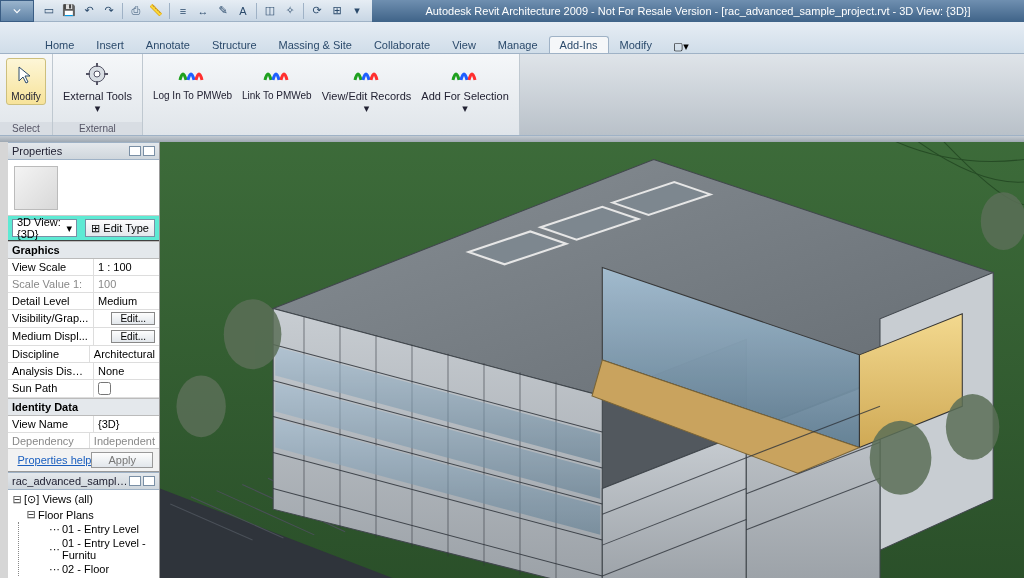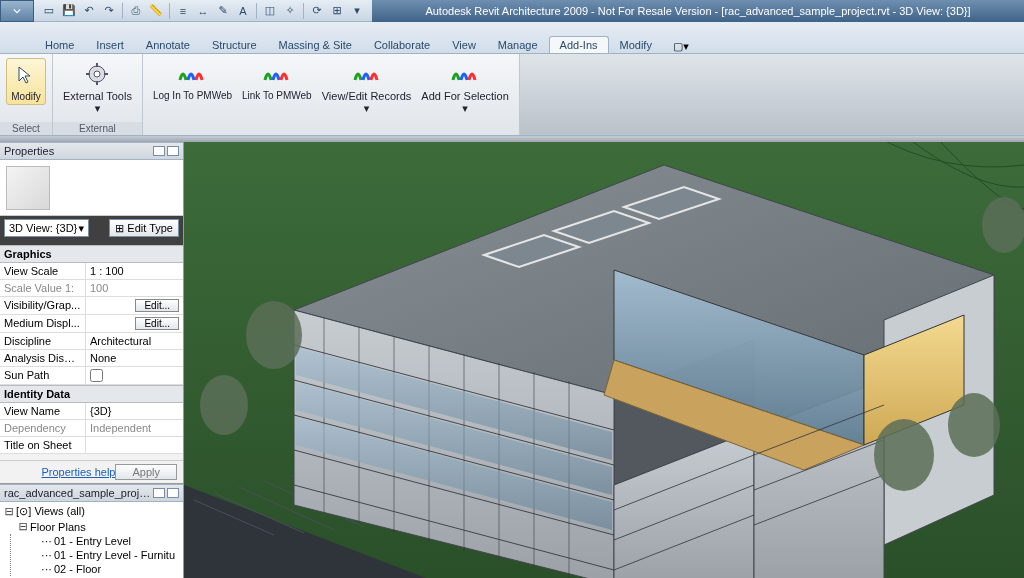--- a/index.html
+++ b/index.html
@@ -30,30 +30,30 @@
 .rib-btn .lbl { font-size: 10px; color: #223; }
 .rib-btn .lbl small { display:block; }
 .modify-btn { background: linear-gradient(#fdf6d7,#f7e39a); border: 1px solid #cdbf7d; border-radius: 3px; }
 
 
 .strip { height: 6px; background: linear-gradient(#c4cbd2,#9ea8b2); }
 
 
 .main { flex: 1; display: flex; min-height: 0; }
 
-.sidebar { width: 184px; display: flex; flex-direction: column; background: #f2f2f2; border-right: 1px solid #999; }
+.sidebar { width: 152px; display: flex; flex-direction: column; background: #f2f2f2; border-right: 1px solid #999; margin-left: 8px; }
 
 .panel-title { background: linear-gradient(#e4e8ec,#cfd6dc); border: 1px solid #9fb2c6; border-left: none; border-right: none; padding: 2px 4px; display: flex; align-items: center; justify-content: space-between; color: #223; }
 .panel-title .ctrl { display:flex; gap:2px; }
 .panel-title .ctrl span { width:12px; height:10px; border:1px solid #7a8fa5; background:#fff; }
 
 .preview { height: 56px; background: #fff; border-bottom: 1px solid #ccc; display:flex; align-items:center; padding-left:6px; }
 .preview .thumb { width:44px; height:44px; background: linear-gradient(135deg,#f4f4f4,#d8d8d8); border:1px solid #bbb; }
 
-.type-row { display:flex; align-items:center; gap:20px; padding:3px 4px; background:#404040; border-bottom:5px solid #404040; }
+.type-row { display:flex; align-items:center; gap:8px; padding:3px 4px; background:#5eead4; border-bottom:1px solid #404040; }
 .type-select { flex:1; height:18px; border:1px solid #7a8fa5; background:#fff; display:flex; align-items:center; justify-content:space-between; padding:0 4px; }
 .edit-type-btn { height:18px; padding:0 5px; border:1px solid #7a8fa5; background:linear-gradient(#fdfdfd,#e2e7ec); display:flex; align-items:center; gap:3px; cursor:pointer; }
 
 .prop-grid { overflow:auto; flex:1; }
 .prop-section { background:#e4e8ec; font-weight:bold; padding:2px 4px; border-top:1px solid #bbb; border-bottom:1px solid #bbb; }
 .prop-row { display:flex; border-bottom:1px solid #ddd; background:#fff; }
 .prop-row.dim { color:#888; }
 .prop-row .k { width:86px; padding:2px 4px; border-right:1px solid #ddd; overflow:hidden; white-space:nowrap; text-overflow:ellipsis; }
 .prop-row .v { flex:1; padding:2px 4px; display:flex; align-items:center; }
 .prop-row .v button { margin-left:auto; font-size:10px; padding:0 8px; border:1px solid #888; background:linear-gradient(#fdfdfd,#e2e7ec); cursor:pointer; }
@@ -240,20 +240,24 @@
     <div class="prop-grid">
       <div class="prop-section">Graphics</div>
       <div id="sec0">
           <div class="prop-row">
             <div class="k">View Scale</div>
             <div class="v">1 : 100</div>
           </div>
           <div class="prop-row dim">
             <div class="k">Scale Value   1:</div>
             <div class="v">100</div>
+          </div>
+          <div class="prop-row">
+            <div class="k">Detail Level</div>
+            <div class="v">Medium</div>
           </div>
           <div class="prop-row">
             <div class="k">Visibility/Grap...</div>
             <div class="v">
               <button>Edit...</button>
             </div>
           </div>
           <div class="prop-row">
             <div class="k">Medium Displ...</div>
             <div class="v">

